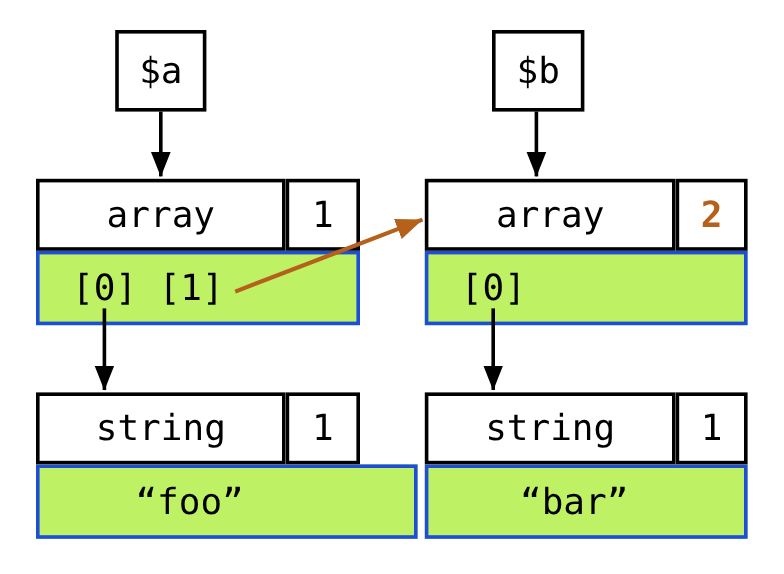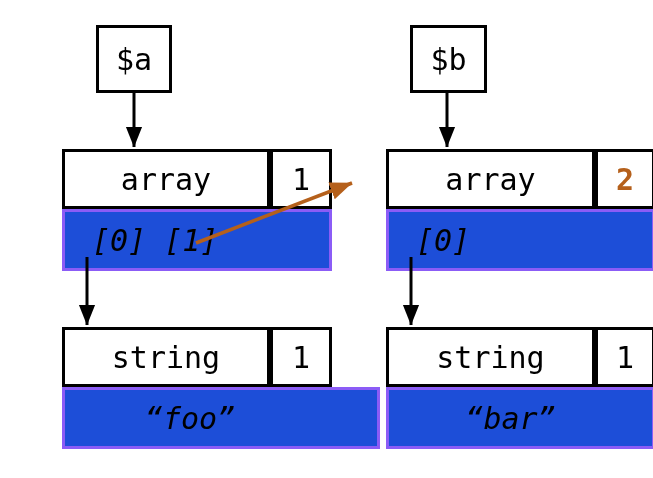--- a/index.html
+++ b/index.html
@@ -12,38 +12,37 @@
     overflow:hidden;
   }
   .varbox{
     position:absolute;
     box-sizing:border-box;
     border:3px solid #000;
     background:#fff;
     display:flex;align-items:center;justify-content:center;
     font-size:30px;
   }
-  .node{position:absolute;margin-left:32px;}
+  .node{position:absolute;}
   .hrow{display:flex;}
   .cell{
     box-sizing:border-box;
     border:3px solid #000;
     background:#fff;
     display:flex;align-items:center;justify-content:center;
     font-size:30px;
     height:60px;
   }
   .vrow{
     box-sizing:border-box;
-    border:3px solid #8b5cf6;
-    background:#1d4ed8;
+    border:3px solid #1d4ed8;
+    background:#bef264;
     display:flex;align-items:center;
     font-size:30px;
     height:62px;
-    font-style:italic;
   }
   .slots{justify-content:flex-start;padding-left:27px;}
   .value{justify-content:center;}
   .refcount-highlight{color:#b5601b;font-weight:bold;}
   svg.edges{
     position:absolute;left:0;top:0;
     pointer-events:none;
   }
 </style>
 </head>

